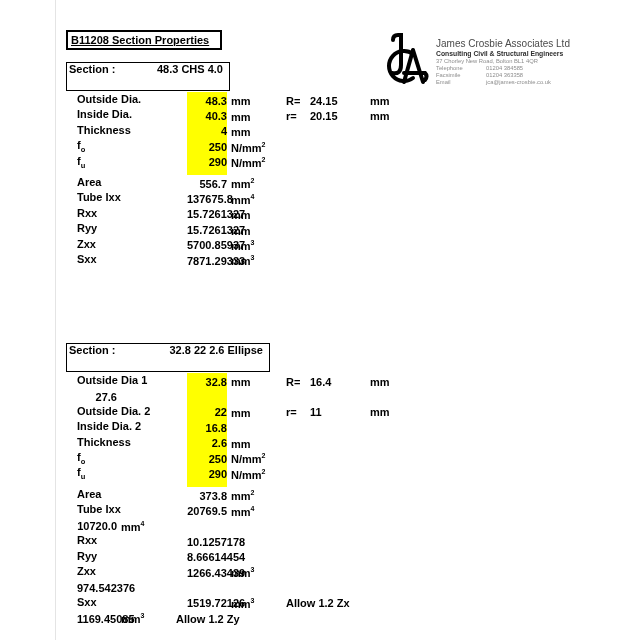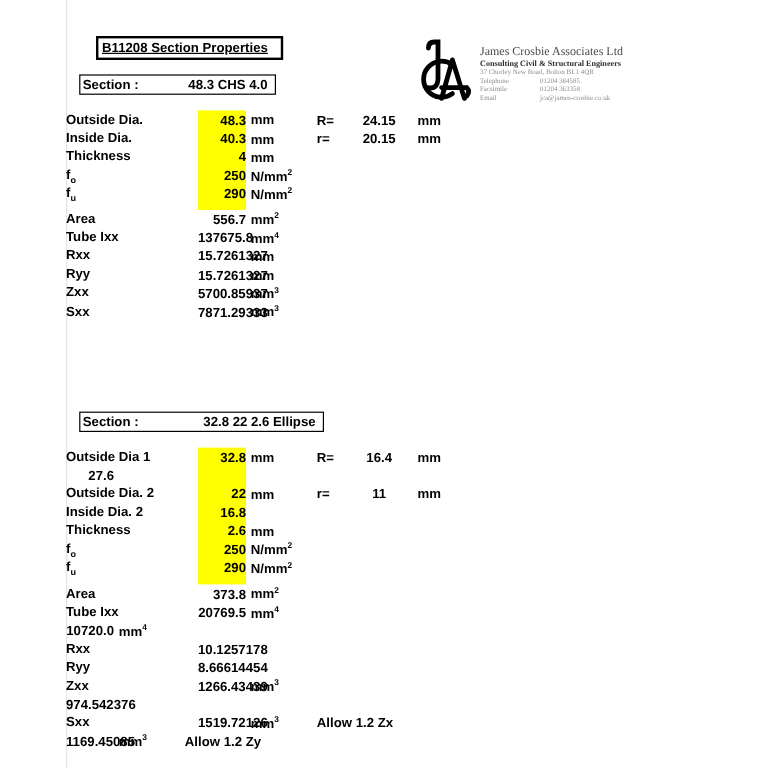--- a/index.html
+++ b/index.html
@@ -3,53 +3,53 @@
 <meta charset="utf-8">
 <style>
   * { margin:0; padding:0; box-sizing:border-box; }
   html,body { background:#ffffff; }
   body { font-family:"Liberation Sans","DejaVu Sans",sans-serif; }
   .page { position:relative; width:640px; height:640px; background:#fff; overflow:hidden;
           font-size:11px; font-weight:700; color:#000; }
 
   .margin-guide { position:absolute; left:55px; top:0; width:1px; height:640px; background:#e4e4e4; }
 
-  .title-box { position:absolute; left:80px; top:30px; width:156px; height:20px;
+  .title-box { position:absolute; left:66px; top:30px; width:156px; height:20px;
                border:2px solid #000; display:flex; align-items:center; padding-left:3px;
                text-decoration:underline; font-size:11px; }
 
-  .section-box { position:absolute; height:17px; border:1.5px solid #000;
-                 display:flex; align-items:center; justify-content:space-between;
+  .section-box { position:absolute; height:29px; border:1.5px solid #000;
+                 display:flex; justify-content:space-between;
                  font-size:11px; }
   .section-box .sec-label { padding-left:2px; }
   .section-box .sec-value { padding-right:6px; }
   #section-box-1 { left:66px; top:62px; width:164px; }
   #section-box-2 { left:66px; top:343px; width:204px; }
 
-  .rows { position:absolute; left:55px; z-index:0; width:480px; }
+  .rows { position:absolute; left:77px; z-index:0; width:480px; }
   #b1-inputs  { top:93px; }
   #b1-results { top:176px; }
   #b2-inputs  { top:374px; }
   #b2-results { top:488px; }
 
   .yellow-band { position:absolute; left:110px; top:-1px; width:40px;
                  height:calc(100% + 6px); background:#ffff00; z-index:-1; }
 
   .prop-row { display:flex; height:15.4px; align-items:center; }
   .c-label  { width:110px; flex:none; }
   .c-value  { width:40px; flex:none; text-align:right; }
   .c-unit   { width:59px; flex:none; padding-left:4px; }
   .c-note-label { width:24px; flex:none; white-space:nowrap; }
-  .c-note-value { width:56px; flex:none; text-align:center; }
+  .c-note-value { width:56px; flex:none; text-align:left; }
   .c-note-unit  { flex:none; padding-left:4px; }
   sub.lbl-sub { font-size:7.5px; }
   sup.unit-sup { font-size:7px; }
 
   
-  .logo-wrap { position:absolute; left:344px; top:32px; width:260px; height:56px; display:flex;font-family:Liberation Serif, serif; }
+  .logo-wrap { position:absolute; left:380px; top:32px; width:260px; height:56px; display:flex; }
   .monogram { width:50px; height:56px; flex:none; }
   .logo-text { padding-left:6px; padding-top:6px; font-weight:400; }
   .company { font-size:10px; color:#4a4a4a; line-height:11px; white-space:nowrap; }
   .tagline { font-size:6.8px; font-weight:700; color:#2e2e2e; line-height:8px; margin-top:1px; white-space:nowrap; }
   .address { font-size:5.8px; color:#8d8d8d; line-height:7px; white-space:nowrap; }
   .contact-row { display:flex; font-size:5.8px; color:#8d8d8d; line-height:7px; white-space:nowrap; }
   .contact-label { width:50px; flex:none; }
 </style>
 </head>
 <body>

